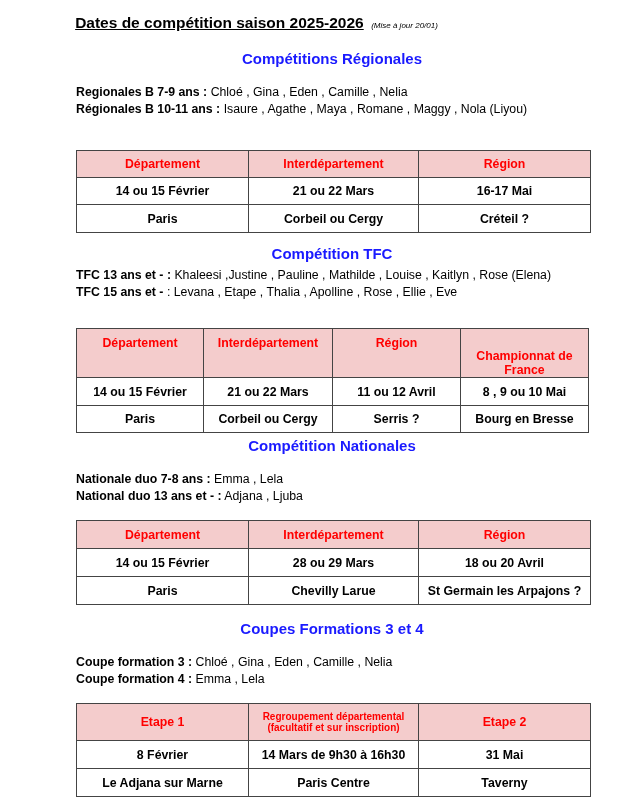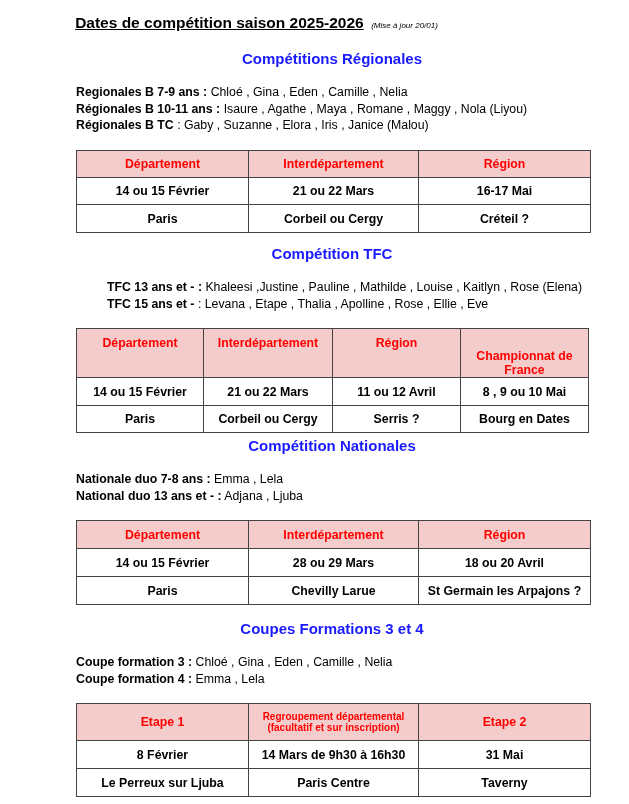--- a/index.html
+++ b/index.html
@@ -24,21 +24,20 @@
 
 <div class="title">
   <span class="main">Dates de compétition saison 2025-2026</span>
   <span class="sub">(Mise à jour 20/01)</span>
 </div>
 
 <div class="section-title" style="top:50px;">Compétitions Régionales</div>
 <div class="lines" style="top:84px;">
   <div><span class="lbl">Regionales B 7-9 ans :</span><span> Chloé , Gina , Eden , Camille , Nelia</span></div>
   <div><span class="lbl">Régionales B 10-11 ans :</span><span> Isaure , Agathe , Maya , Romane , Maggy , Nola (Liyou)</span></div>
-  <div><span class="lbl">Régionales B TC</span><span> : Gaby , Suzanne , Elora , Iris , Janice (Malou)</span></div>
 </div>
 <table style="top:150px; width:514px;">
   <colgroup>
       <col style="width:172px">
       <col style="width:170px">
       <col style="width:172px">
     </colgroup>
   <tbody>
       <tr style="height:27px;">
     <th>Département</th>
@@ -52,21 +51,21 @@
   </tr>
   <tr style="height:28px;">
     <td>Paris</td>
     <td>Corbeil ou Cergy</td>
     <td>Créteil ?</td>
   </tr>
 </tbody>
   </table>
 
 <div class="section-title" style="top:245px;">Compétition TFC</div>
-<div class="lines" style="top:279px;margin-left:31px;">
+<div class="lines" style="top:267px;">
   <div><span class="lbl">TFC 13 ans et - :</span><span> Khaleesi ,Justine , Pauline , Mathilde , Louise , Kaitlyn , Rose (Elena)</span></div>
   <div><span class="lbl">TFC 15 ans et -</span><span> : Levana , Etape , Thalia , Apolline , Rose , Ellie , Eve</span></div>
 </div>
 <table style="top:328px; width:512px;">
   <colgroup>
       <col style="width:127px">
       <col style="width:129px">
       <col style="width:128px">
       <col style="width:128px">
     </colgroup>
@@ -80,21 +79,21 @@
   <tr style="height:28px;">
     <td>14 ou 15 Février</td>
     <td>21 ou 22 Mars</td>
     <td>11 ou 12 Avril</td>
     <td>8 , 9 ou 10 Mai</td>
   </tr>
   <tr style="height:27px;">
     <td>Paris</td>
     <td>Corbeil ou Cergy</td>
     <td>Serris ?</td>
-    <td>Bourg en Dates</td>
+    <td>Bourg en Bresse</td>
   </tr>
 </tbody>
   </table>
 
 <div class="section-title" style="top:437px;">Compétition Nationales</div>
 <div class="lines" style="top:471px;">
   <div><span class="lbl">Nationale duo 7-8 ans :</span><span> Emma , Lela</span></div>
   <div><span class="lbl">National duo 13 ans et - :</span><span> Adjana , Ljuba</span></div>
 </div>
 <table style="top:520px; width:514px;">
@@ -141,18 +140,18 @@
       <div>(facultatif et sur inscription)</div>
     </th>
     <th>Etape 2</th>
   </tr>
   <tr style="height:28px;">
     <td>8 Février</td>
     <td>14 Mars de 9h30 à 16h30</td>
     <td>31 Mai</td>
   </tr>
   <tr style="height:28px;">
-    <td>Le Perreux sur Ljuba</td>
+    <td>Le Adjana sur Marne</td>
     <td>Paris Centre</td>
     <td>Taverny</td>
   </tr>
 </tbody>
   </table>
 
 </body></html>

